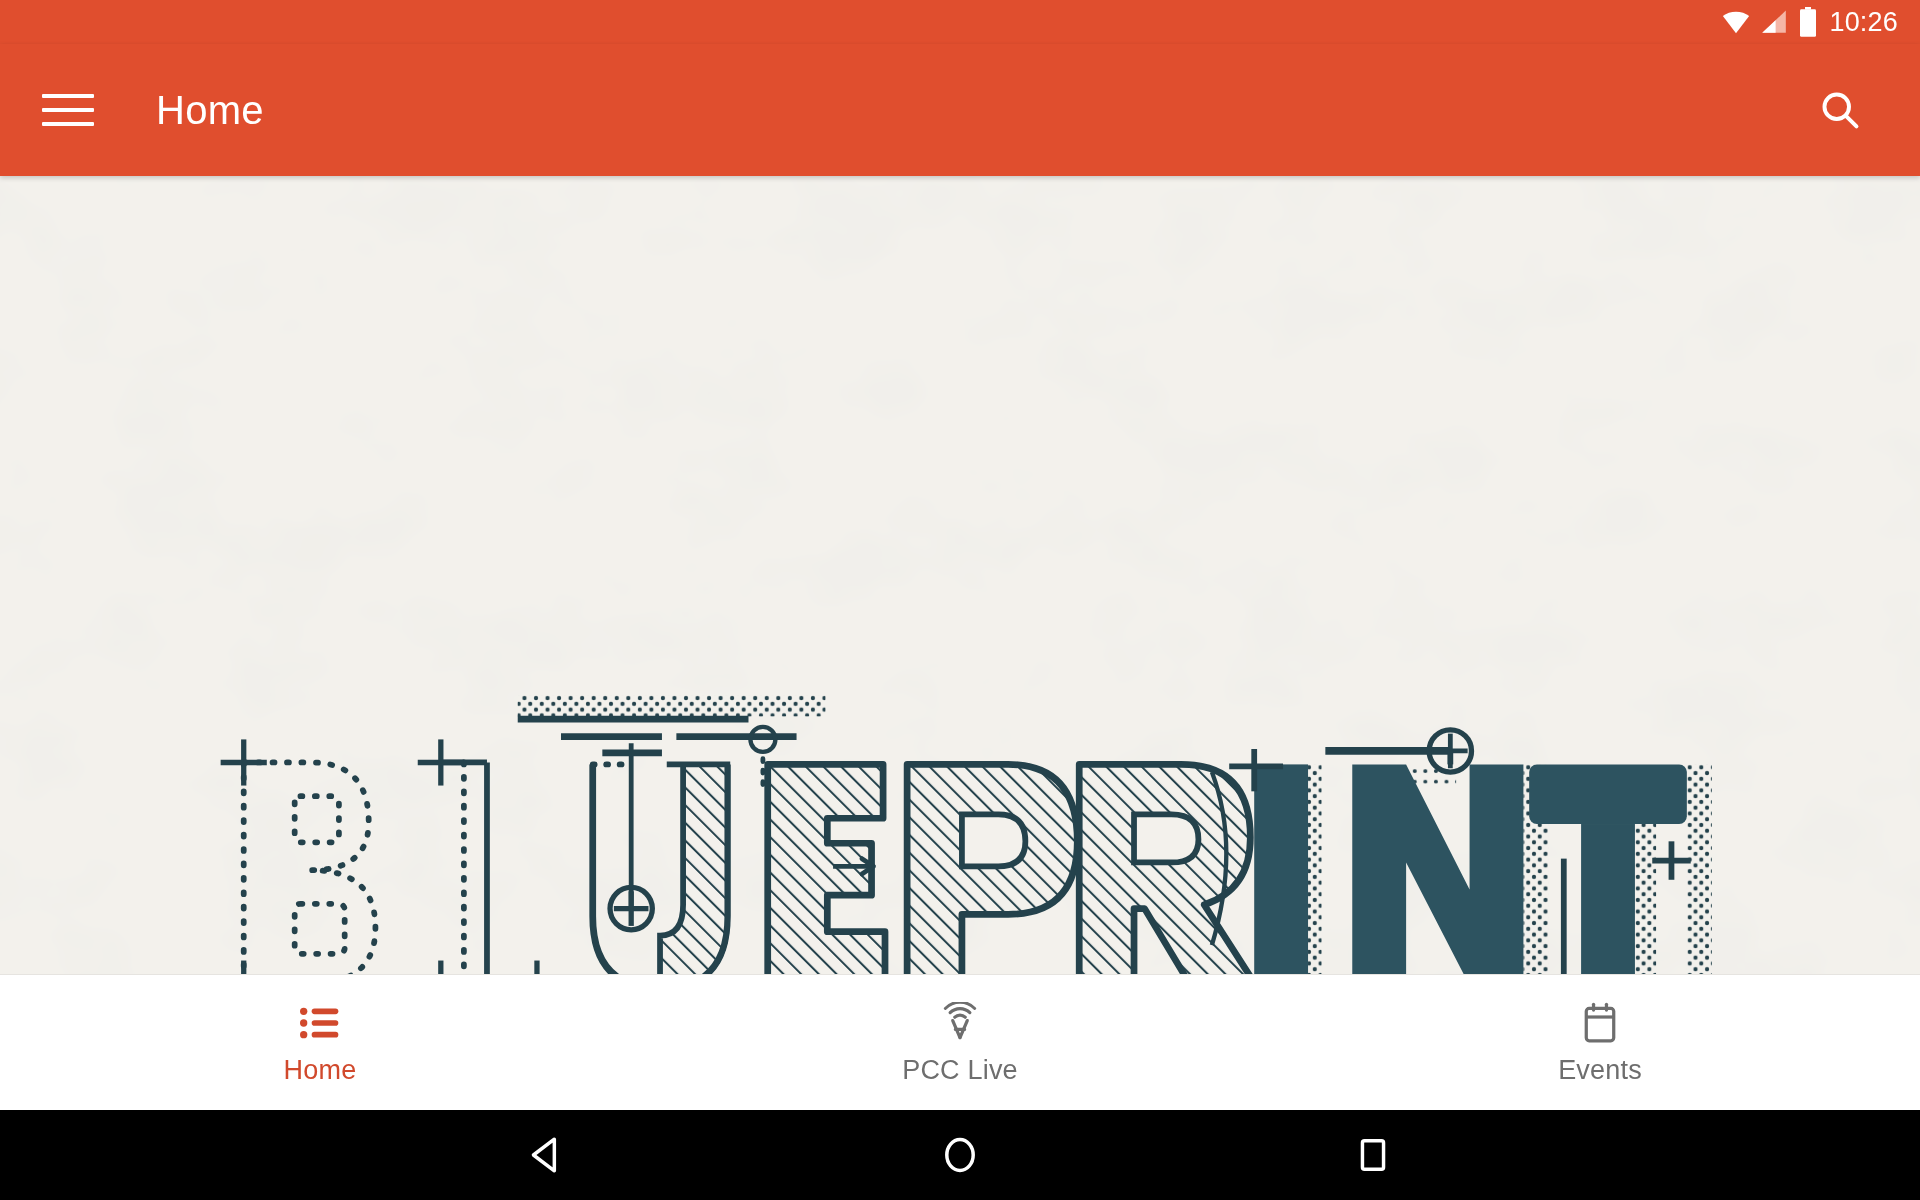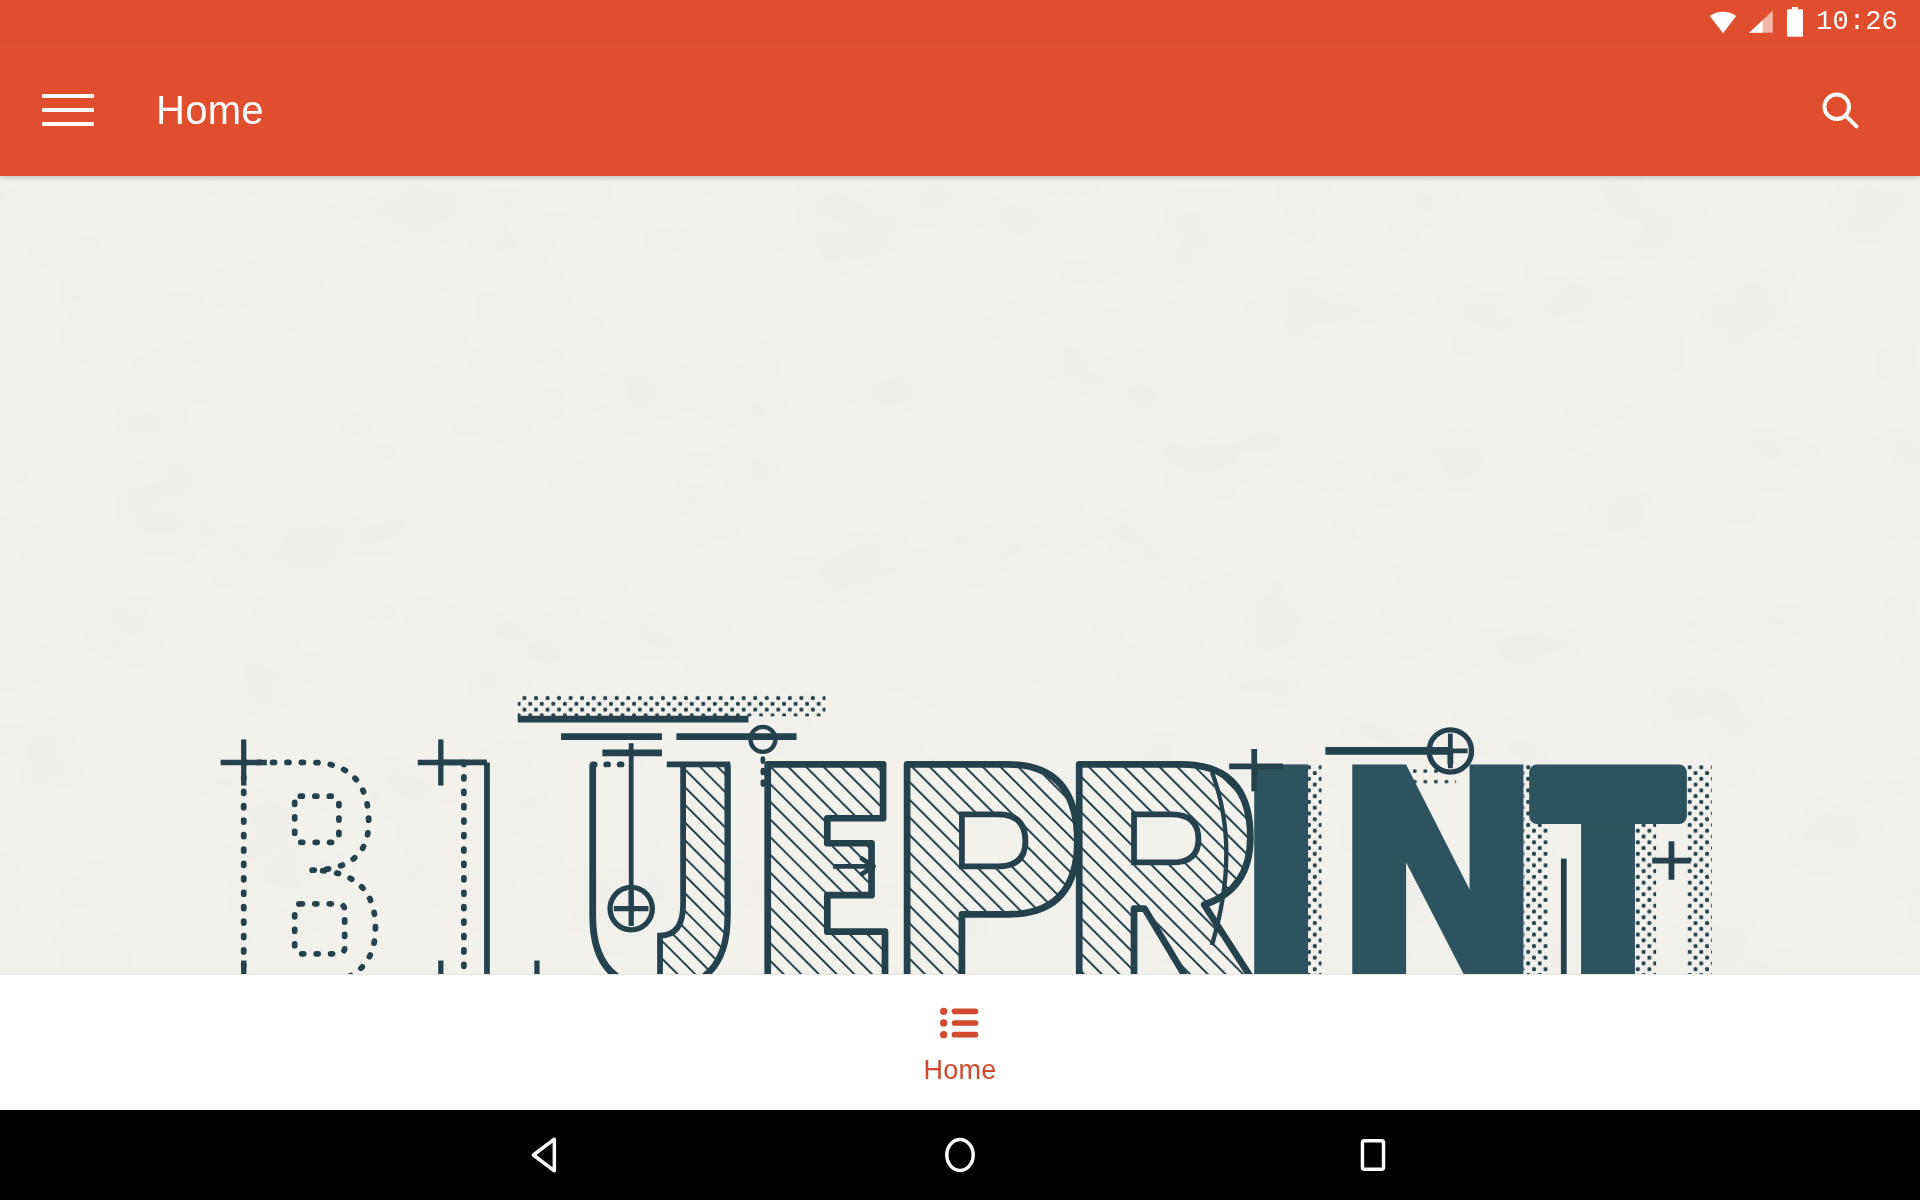--- a/index.html
+++ b/index.html
@@ -38,21 +38,20 @@
     display: flex;
     align-items: center;
     gap: 10px;
   }
   .status-clock {
     color: #ffffff;
     font-size: 27px;
     letter-spacing: .2px;
     margin-left: 12px;
     line-height: 1;
-    font-family: Liberation Mono, monospace;
   }
 
   
   .appbar {
     height: 132px;
     background: #e04e2e;
     display: flex;
     align-items: center;
     padding: 0 30px 0 42px;
     box-sizing: border-box;
@@ -356,21 +355,45 @@
           <circle cx="2.2" cy="17" r="2.2" fill="currentColor"></circle>
           <rect x="7" y="1.3" width="16" height="3.4" rx="1.7" fill="currentColor"></rect>
           <rect x="7" y="8.3" width="16" height="3.4" rx="1.7" fill="currentColor"></rect>
           <rect x="7" y="15.3" width="16" height="3.4" rx="1.7" fill="currentColor"></rect>
         </svg>
       </div>
       <div class="navlabel">Home</div>
     </div>
 
 
-
+    <div class="navitem">
+      <div class="navicon">
+        <svg width="42" height="42" viewBox="0 0 26 26" fill="none" stroke="currentColor" stroke-width="2" stroke-linecap="round">
+          <path d="M13 22 L8.5 11.5"></path>
+          <path d="M13 22 L17.5 11.5"></path>
+          <path d="M10.2 17 L15.8 17"></path>
+          <path d="M9.8 9.4 A4.6 4.6 0 0 1 16.2 9.4"></path>
+          <path d="M6.9 6.6 A8.6 8.6 0 0 1 19.1 6.6"></path>
+          <path d="M3.9 4.0 A12.6 12.6 0 0 1 22.1 4.0" stroke-width="1.8"></path>
+        </svg>
+      </div>
+      <div class="navlabel">PCC Live</div>
+    </div>
+
+    <div class="navitem">
+      <div class="navicon">
+        <svg width="36" height="42" viewBox="0 0 22 26" fill="none" stroke="currentColor" stroke-width="2">
+          <line x1="7" y1="1.4" x2="7" y2="5" stroke-linecap="round"></line>
+          <line x1="15" y1="1.4" x2="15" y2="5" stroke-linecap="round"></line>
+          <rect x="2.5" y="4" width="17" height="20" rx="1.8"></rect>
+          <line x1="2.5" y1="9.3" x2="19.5" y2="9.3"></line>
+        </svg>
+      </div>
+      <div class="navlabel">Events</div>
+    </div>
 
   </div>
 
   <div class="sysnav">
     <div class="sysbtn">
       <svg width="44" height="44" viewBox="0 0 24 24">
         <path d="M16 3.4 L4.6 12 L16 20.6 Z" fill="none" stroke="#ffffff" stroke-width="1.9" stroke-linejoin="round"></path>
       </svg>
     </div>
     <div class="sysbtn">

